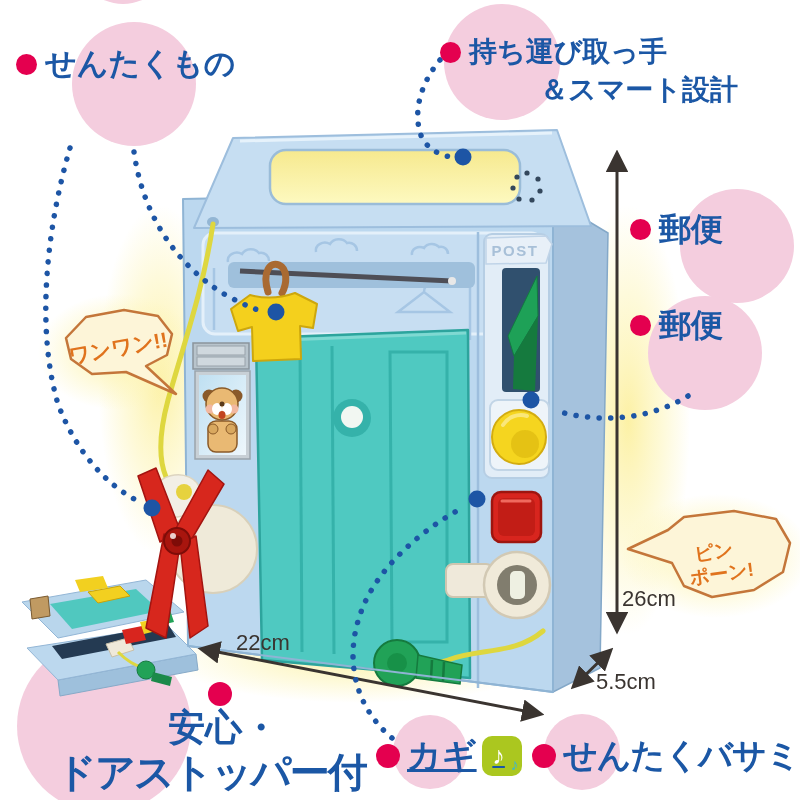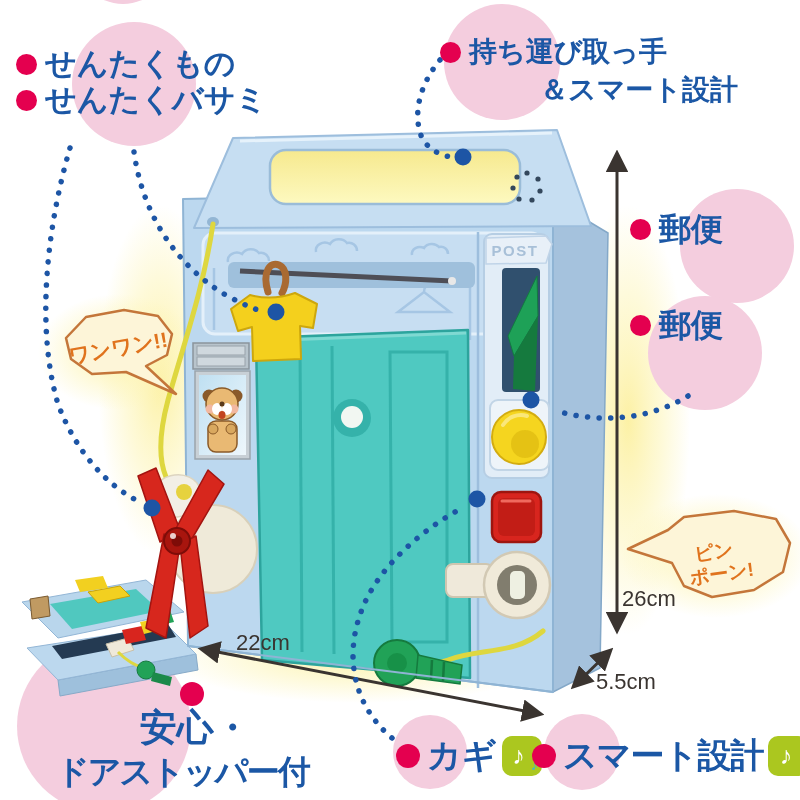--- a/index.html
+++ b/index.html
@@ -12,22 +12,22 @@
   .b21{width:21px;height:21px;margin-right:8px;}
   .b24{width:24px;height:24px;margin-right:7px;}
   .laundry{left:16px;top:46px;font-size:31px;line-height:36px;}
   .carry{left:440px;top:33px;font-size:28px;line-height:38px;}
   .carry .row2{padding-left:100px;}
   .postlbl{left:630px;top:210px;font-size:32px;line-height:39px;}
   .postlbl .row2,.diallbl .row2{padding-left:28px;}
   .diallbl{left:630px;top:306px;font-size:32px;line-height:38px;}
   .stopper{left:56px;top:682px;font-size:37px;line-height:44px;}
   .stopper .row1{padding-left:26px;flex-direction:column;}
-  .stopper .row2{font-size:33px;letter-spacing:-2px;}
-  .keylbl{left:396px;top:733px;font-size:34px;}
+  .stopper .row2{font-size:40px;letter-spacing:-2px;}
+  .keylbl{left:376px;top:733px;font-size:34px;text-decoration:underline;}
   .belllbl{left:532px;top:733px;font-size:34px;letter-spacing:-1px;}
   .badge{position:relative;display:inline-flex;align-items:center;justify-content:center;
          width:40px;height:40px;background:#abc71f;border-radius:10px;margin-left:5px;flex:none;}
   .note1{color:#ffffff;font-size:25px;font-weight:bold;margin-right:6px;margin-bottom:2px;}
   .note2{position:absolute;right:3px;bottom:2px;font-size:16px;font-weight:bold;color:#3fb7cc;}
 </style>
 </head>
 <body>
 
 <div class="stage">
@@ -260,24 +260,20 @@
     <circle cx="531" cy="400" r="8.5"></circle>
     <circle cx="477" cy="499" r="8.5"></circle>
   </g>
 </svg>
 
 <div class="label laundry">
   <div class="row">
     <span class="bullet b21"></span>
     <span>せんたくもの</span>
   </div>
-  <div class="row">
-    <span class="bullet b21"></span>
-    <span>せんたくバサミ</span>
-  </div>
 </div>
 
 <div class="label carry">
   <div class="row">
     <span class="bullet b21"></span>
     <span>持ち運び取っ手</span>
   </div>
   <div class="row row2">
     <span>＆スマート設計</span>
   </div>
@@ -314,21 +310,21 @@
     <span class="badge">
       <span class="note1">♪</span>
       <span class="note2">♪</span>
     </span>
   </div>
 </div>
 
 <div class="label belllbl">
   <div class="row">
     <span class="bullet b24"></span>
-    <span>スマート設計</span>
+    <span>せんたくバサミ</span>
     <span class="badge">
       <span class="note1">♪</span>
 
     </span>
   </div>
 </div>
 
 </div>
 
 </body></html>

